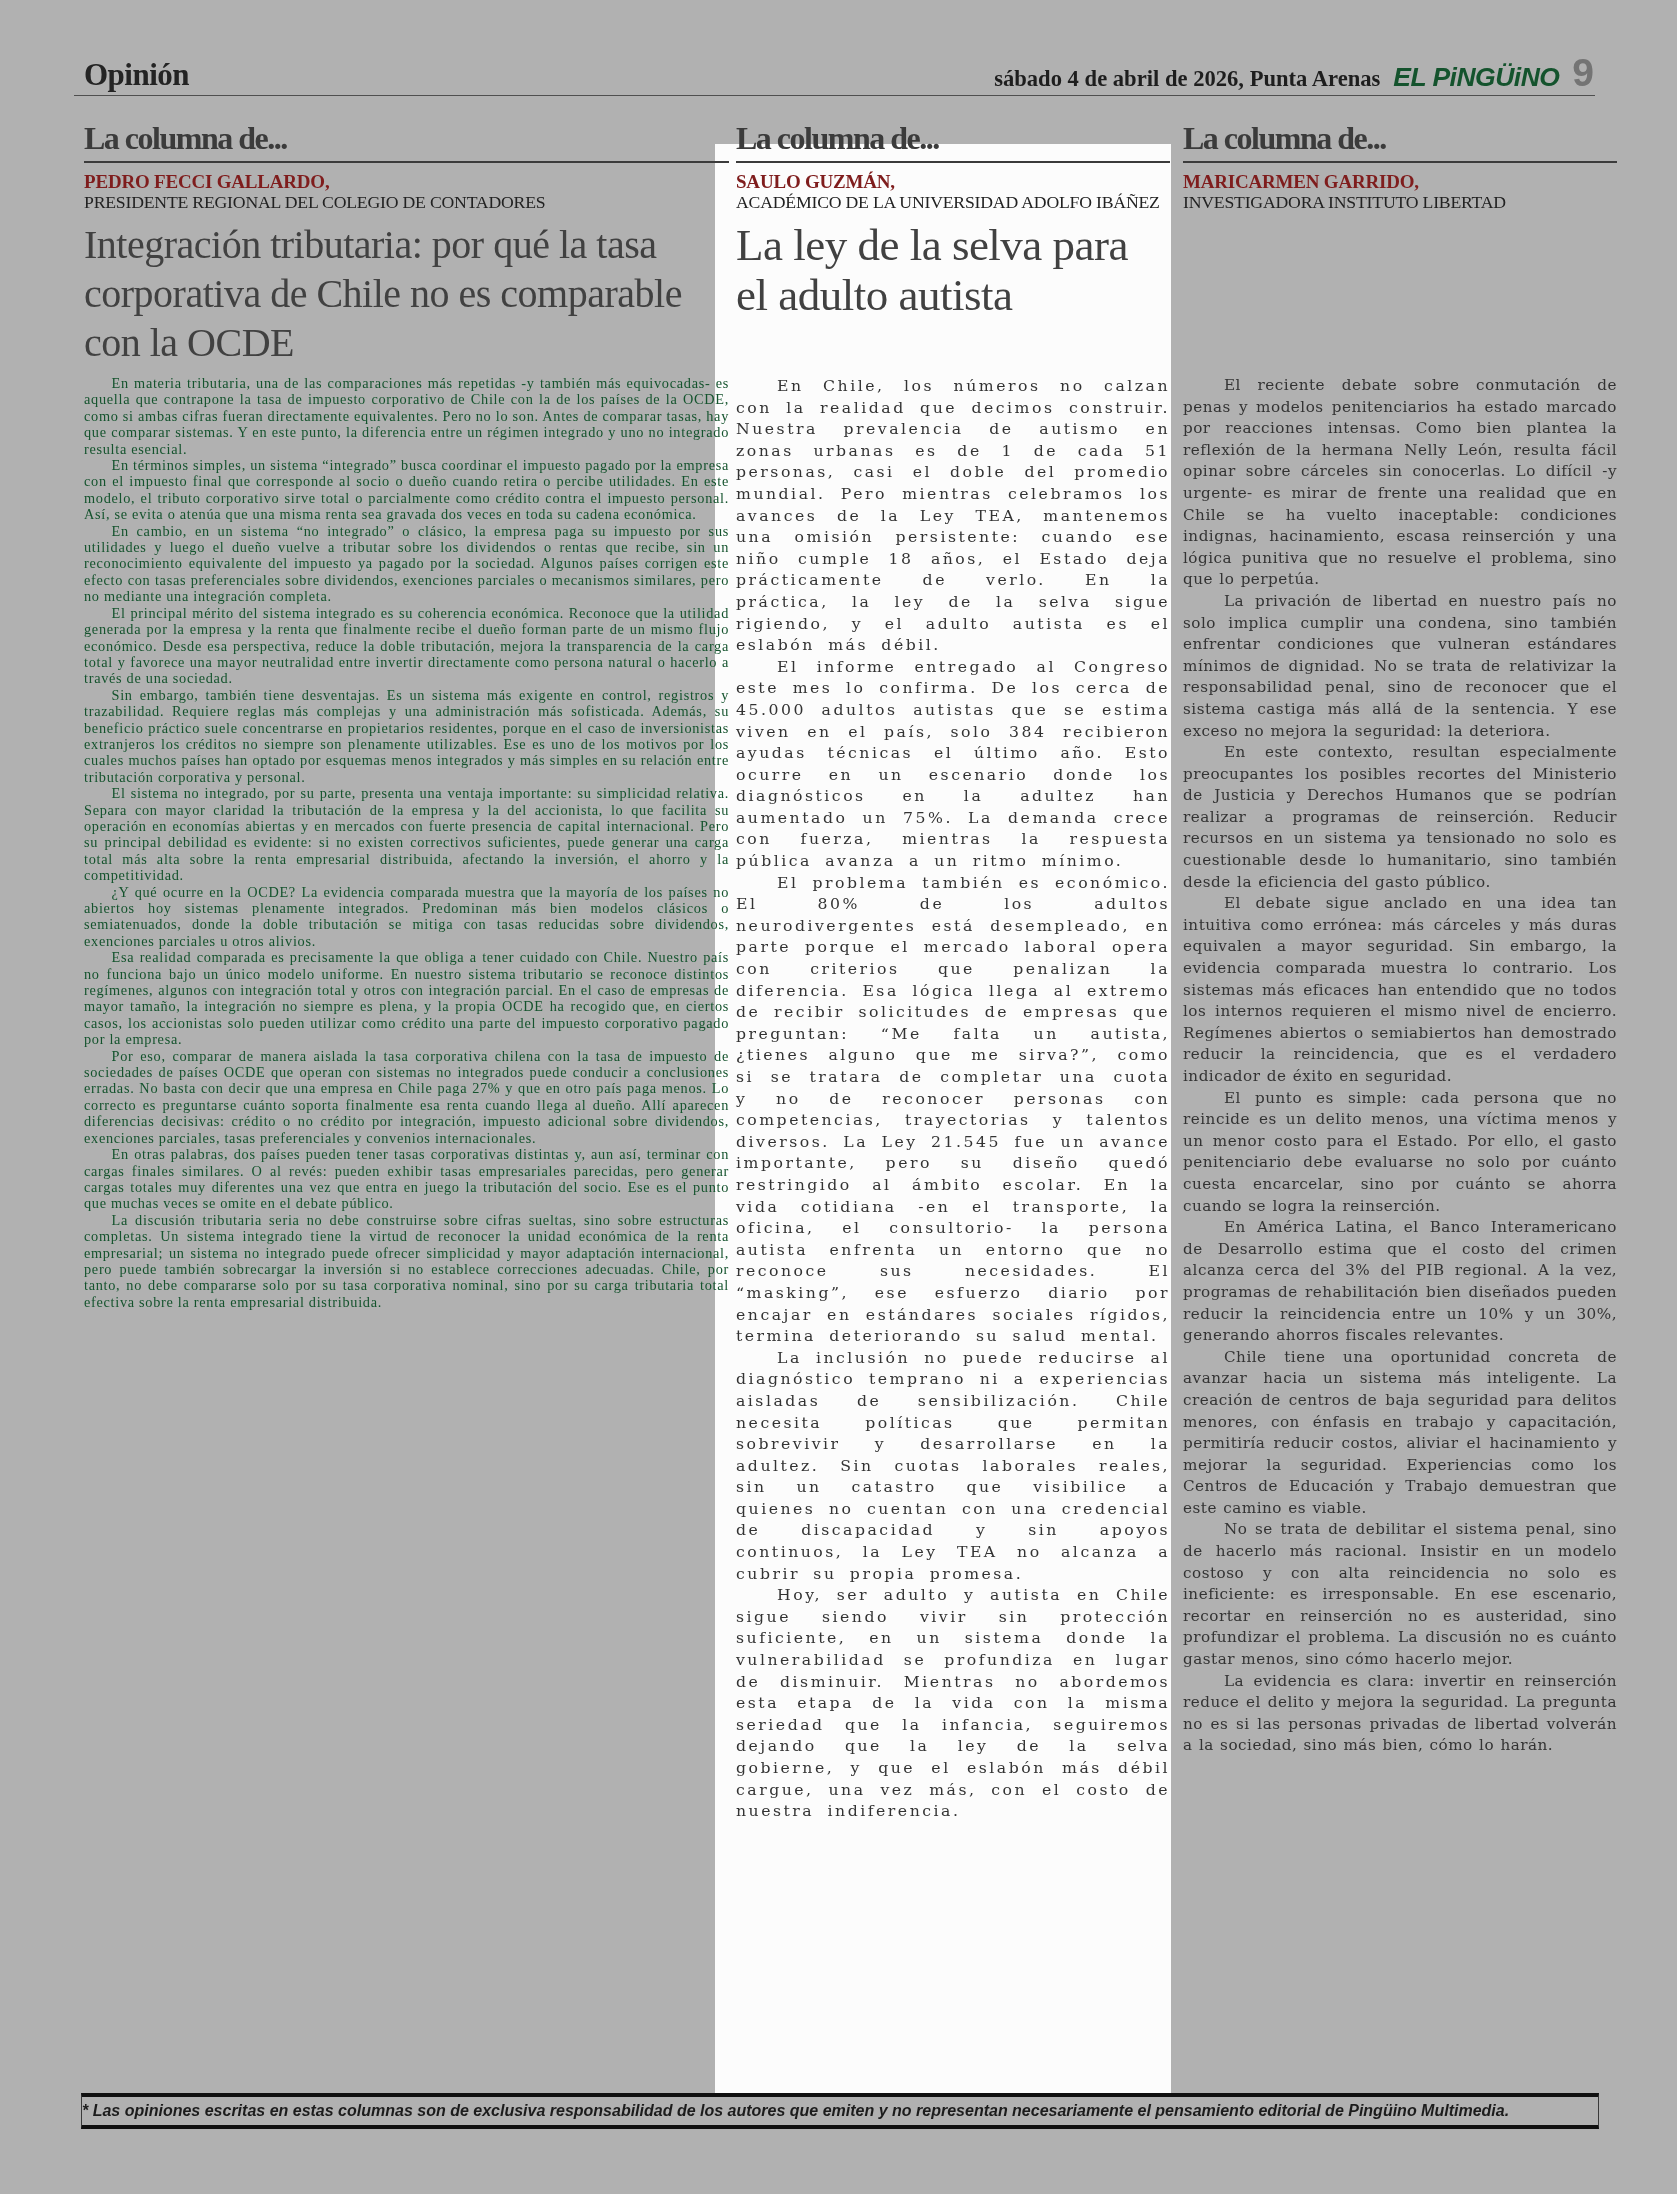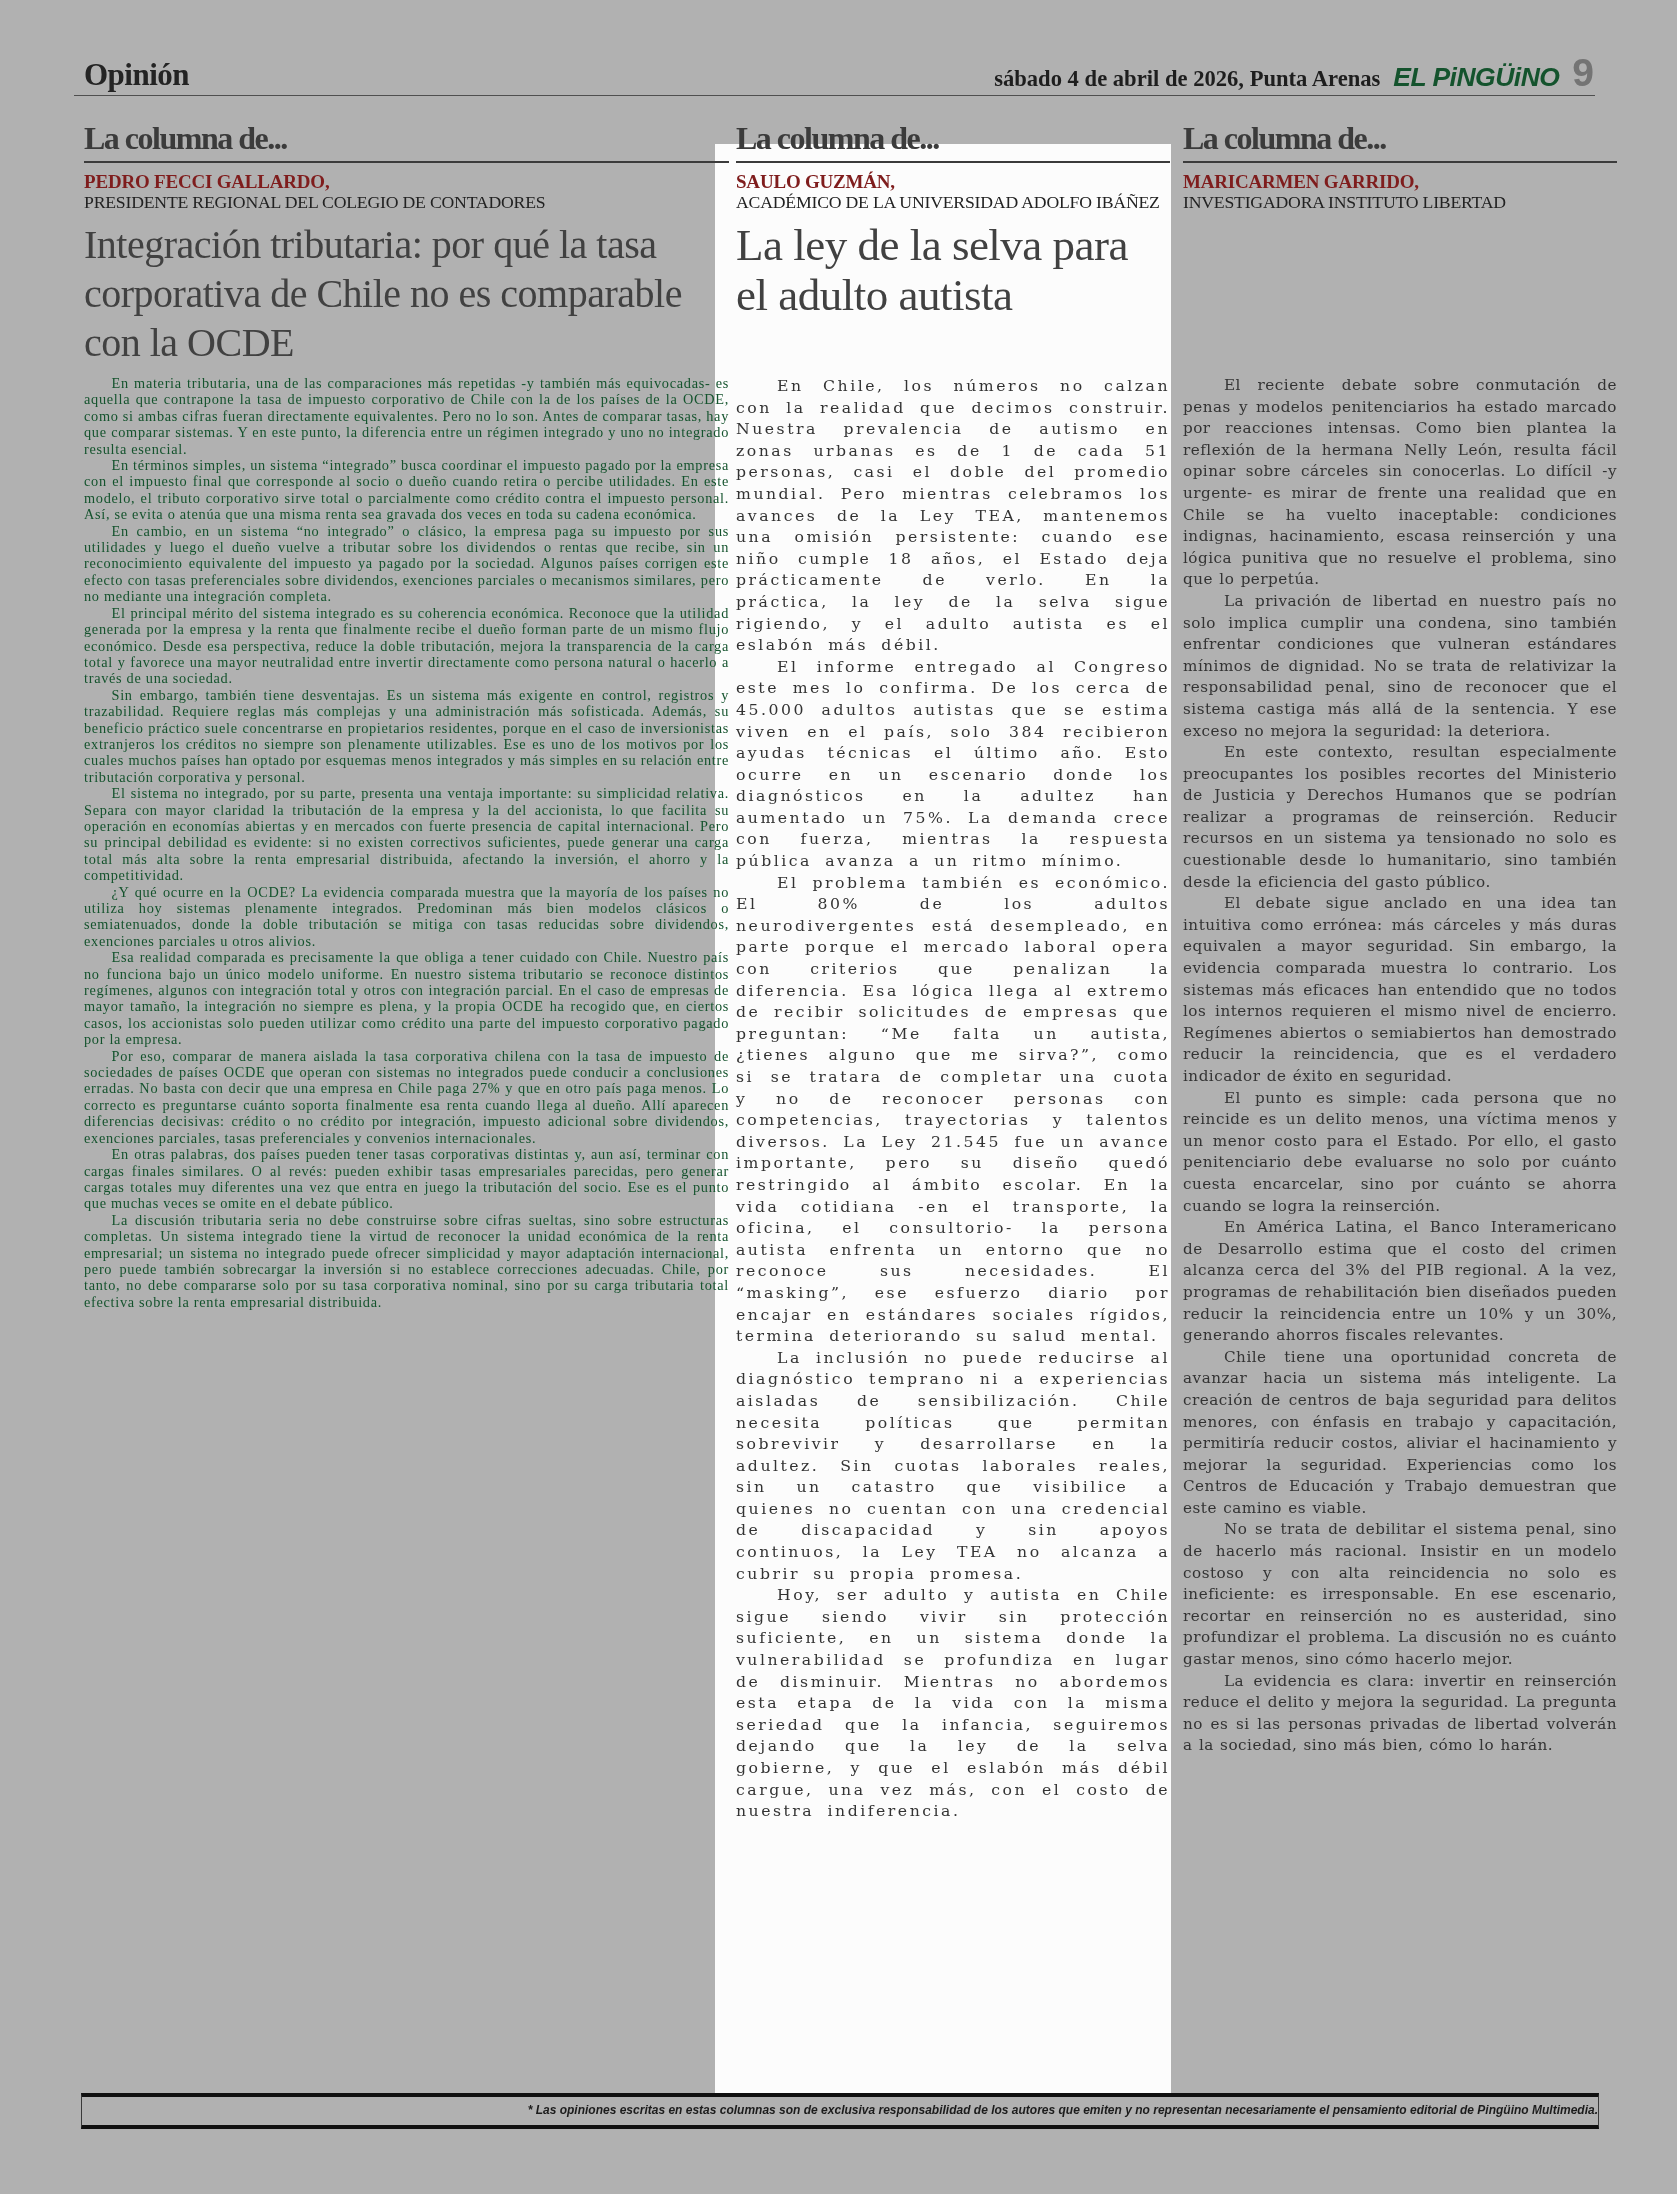--- a/index.html
+++ b/index.html
@@ -99,22 +99,22 @@
   
   .footer-box {
     position: absolute; left: 81px; top: 2093px; width: 1516px;
     background: #b1b1b1;
     border-top: 4.4px solid #101010; border-bottom: 4.4px solid #101010;
     border-left: 1.5px solid #3a3a3a; border-right: 1.5px solid #3a3a3a;
   }
   .footer-note {
     font-family: "Liberation Sans", sans-serif;
     font-style: italic; font-weight: bold;
-    font-size: 12px; line-height: 27.5px;
-    color: #1c1c1c; text-align: right;
+    font-size: 16px; line-height: 27.5px;
+    color: #1c1c1c; text-align: left;
   }
 </style>
 </head>
 <body>
 
 <div class="masthead-section">Opinión</div>
 <div class="masthead-right">
   <span class="masthead-date">sábado 4 de abril de 2026, Punta Arenas</span>
   <span class="masthead-brand">EL PiNGÜiNO</span>
   <span class="masthead-pagenum">9</span>
@@ -129,21 +129,21 @@
   <div class="byline-name">PEDRO FECCI GALLARDO,</div>
   <div class="byline-role">PRESIDENTE REGIONAL DEL COLEGIO DE CONTADORES</div>
   <div class="col-title">Integración tributaria: por qué la tasa corporativa de Chile no es comparable con la OCDE</div>
   <div class="col-body">
     <p>En materia tributaria, una de las comparaciones más repetidas -y también más equivocadas- es aquella que contrapone la tasa de impuesto corporativo de Chile con la de los países de la OCDE, como si ambas cifras fueran directamente equivalentes. Pero no lo son. Antes de comparar tasas, hay que comparar sistemas. Y en este punto, la diferencia entre un régimen integrado y uno no integrado resulta esencial.</p>
     <p>En términos simples, un sistema “integrado” busca coordinar el impuesto pagado por la empresa con el impuesto final que corresponde al socio o dueño cuando retira o percibe utilidades. En este modelo, el tributo corporativo sirve total o parcialmente como crédito contra el impuesto personal. Así, se evita o atenúa que una misma renta sea gravada dos veces en toda su cadena económica.</p>
     <p>En cambio, en un sistema “no integrado” o clásico, la empresa paga su impuesto por sus utilidades y luego el dueño vuelve a tributar sobre los dividendos o rentas que recibe, sin un reconocimiento equivalente del impuesto ya pagado por la sociedad. Algunos países corrigen este efecto con tasas preferenciales sobre dividendos, exenciones parciales o mecanismos similares, pero no mediante una integración completa.</p>
     <p>El principal mérito del sistema integrado es su coherencia económica. Reconoce que la utilidad generada por la empresa y la renta que finalmente recibe el dueño forman parte de un mismo flujo económico. Desde esa perspectiva, reduce la doble tributación, mejora la transparencia de la carga total y favorece una mayor neutralidad entre invertir directamente como persona natural o hacerlo a través de una sociedad.</p>
     <p>Sin embargo, también tiene desventajas. Es un sistema más exigente en control, registros y trazabilidad. Requiere reglas más complejas y una administración más sofisticada. Además, su beneficio práctico suele concentrarse en propietarios residentes, porque en el caso de inversionistas extranjeros los créditos no siempre son plenamente utilizables. Ese es uno de los motivos por los cuales muchos países han optado por esquemas menos integrados y más simples en su relación entre tributación corporativa y personal.</p>
     <p>El sistema no integrado, por su parte, presenta una ventaja importante: su simplicidad relativa. Separa con mayor claridad la tributación de la empresa y la del accionista, lo que facilita su operación en economías abiertas y en mercados con fuerte presencia de capital internacional. Pero su principal debilidad es evidente: si no existen correctivos suficientes, puede generar una carga total más alta sobre la renta empresarial distribuida, afectando la inversión, el ahorro y la competitividad.</p>
-    <p>¿Y qué ocurre en la OCDE? La evidencia comparada muestra que la mayoría de los países no utiliza hoy sistemas plenamente integrados. Predominan más bien modelos clásicos o semiatenuados, donde la doble tributación se mitiga con tasas reducidas sobre dividendos, exenciones parciales u otros alivios.</p>
+    <p>¿Y qué ocurre en la OCDE? La evidencia comparada muestra que la mayoría de los países no abiertos hoy sistemas plenamente integrados. Predominan más bien modelos clásicos o semiatenuados, donde la doble tributación se mitiga con tasas reducidas sobre dividendos, exenciones parciales u otros alivios.</p>
     <p>Esa realidad comparada es precisamente la que obliga a tener cuidado con Chile. Nuestro país no funciona bajo un único modelo uniforme. En nuestro sistema tributario se reconoce distintos regímenes, algunos con integración total y otros con integración parcial. En el caso de empresas de mayor tamaño, la integración no siempre es plena, y la propia OCDE ha recogido que, en ciertos casos, los accionistas solo pueden utilizar como crédito una parte del impuesto corporativo pagado por la empresa.</p>
     <p>Por eso, comparar de manera aislada la tasa corporativa chilena con la tasa de impuesto de sociedades de países OCDE que operan con sistemas no integrados puede conducir a conclusiones erradas. No basta con decir que una empresa en Chile paga 27% y que en otro país paga menos. Lo correcto es preguntarse cuánto soporta finalmente esa renta cuando llega al dueño. Allí aparecen diferencias decisivas: crédito o no crédito por integración, impuesto adicional sobre dividendos, exenciones parciales, tasas preferenciales y convenios internacionales.</p>
     <p>En otras palabras, dos países pueden tener tasas corporativas distintas y, aun así, terminar con cargas finales similares. O al revés: pueden exhibir tasas empresariales parecidas, pero generar cargas totales muy diferentes una vez que entra en juego la tributación del socio. Ese es el punto que muchas veces se omite en el debate público.</p>
     <p>La discusión tributaria seria no debe construirse sobre cifras sueltas, sino sobre estructuras completas. Un sistema integrado tiene la virtud de reconocer la unidad económica de la renta empresarial; un sistema no integrado puede ofrecer simplicidad y mayor adaptación internacional, pero puede también sobrecargar la inversión si no establece correcciones adecuadas. Chile, por tanto, no debe compararse solo por su tasa corporativa nominal, sino por su carga tributaria total efectiva sobre la renta empresarial distribuida.</p>
   </div>
 </div>
 
 <div class="opinion-col col-2">
   <div class="kicker">La columna de...</div>
   <div class="kicker-rule"></div>

